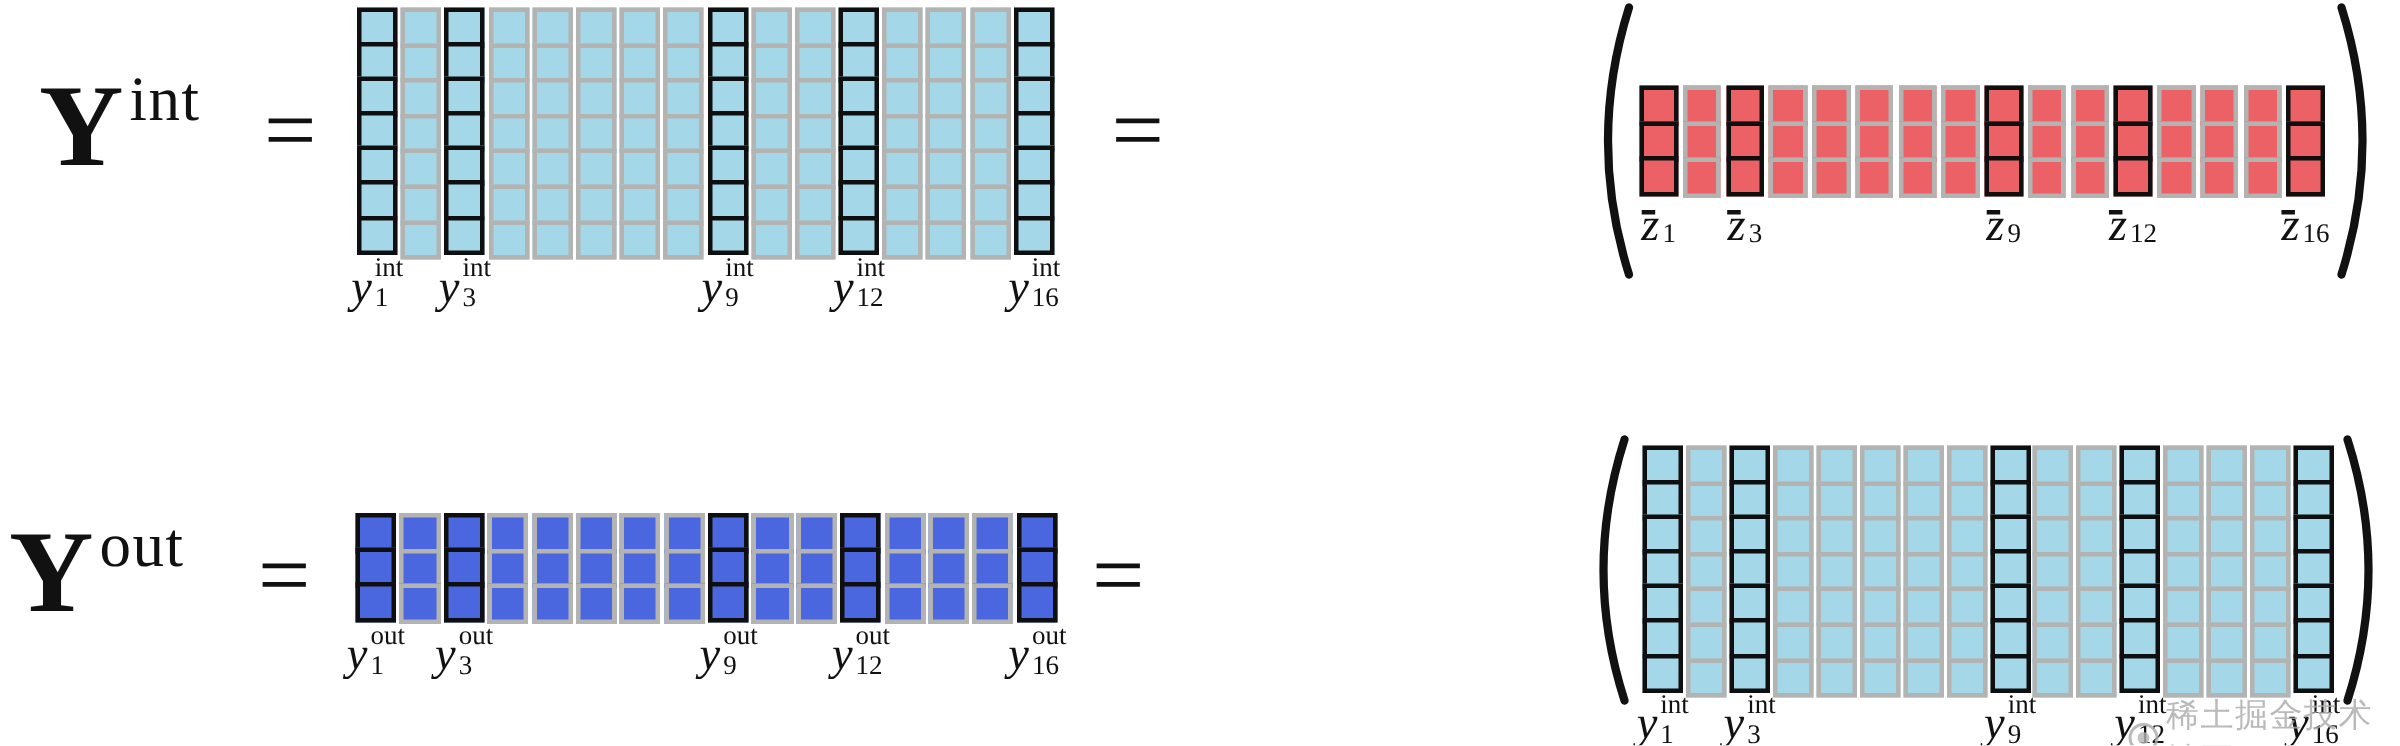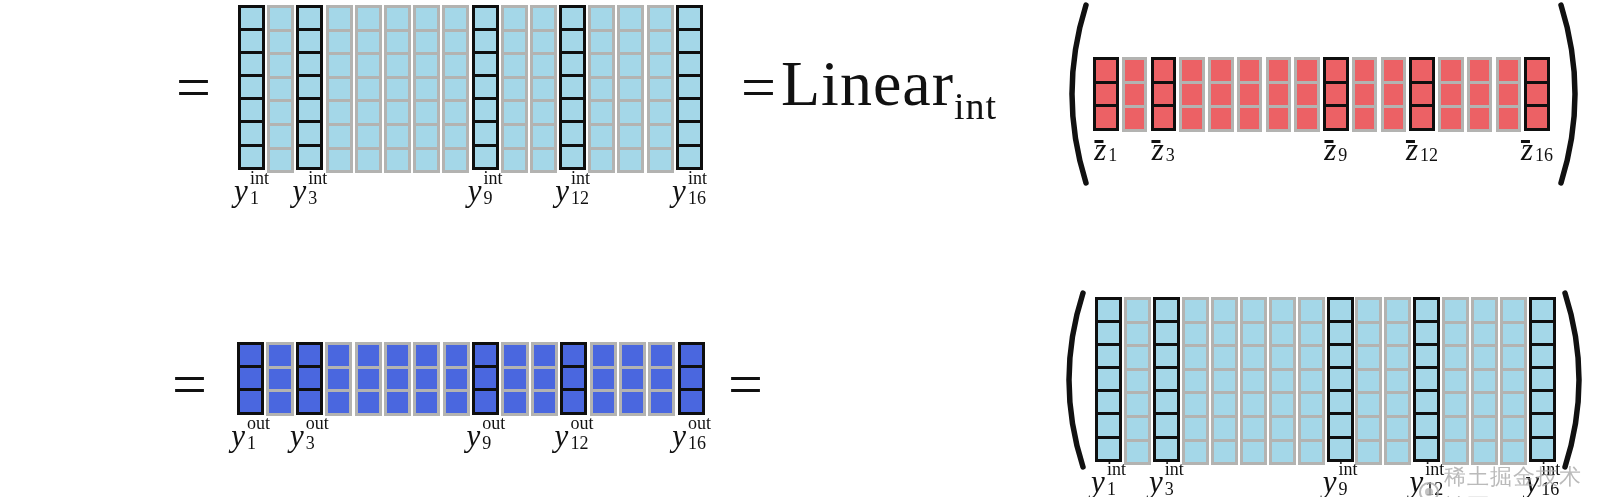--- a/index.html
+++ b/index.html
@@ -34,20 +34,23 @@
              font-family:"Liberation Sans",sans-serif;font-size:22px;letter-spacing:1px;z-index:5;}
   .wm-logo{width:20px;height:20px;border:2px solid #a9a9a9;border-radius:50%;
            box-sizing:border-box;position:relative;flex:0 0 auto;}
   .wm-logo::after{content:"";position:absolute;inset:4px;border-radius:50%;background:#b5b5b5;}
 </style>
 </head>
 <body>
 
 <div class="canvas" id="canvas">
 
+  <div class="lhs" style="left:26px;top:45px">
+    <span class="bigvar">Y</span><span class="bigsup">int</span>
+  </div>
   <div class="eq" style="left:176px;top:56px">=</div>
 
   <div id="mat-int-result" class="matrix" style="left: 238px; top: 5px; gap: 2.2px;">
       <div class="col hl">
         <div class="cell" style="width: 27px; height: 26.6px; border: 3.5px solid rgb(15, 15, 15); background: rgb(164, 215, 232);"></div>
         <div class="cell" style="width: 27px; height: 26.6px; border: 3.5px solid rgb(15, 15, 15); background: rgb(164, 215, 232); margin-top: -3.5px;"></div>
         <div class="cell" style="width: 27px; height: 26.6px; border: 3.5px solid rgb(15, 15, 15); background: rgb(164, 215, 232); margin-top: -3.5px;"></div>
         <div class="cell" style="width: 27px; height: 26.6px; border: 3.5px solid rgb(15, 15, 15); background: rgb(164, 215, 232); margin-top: -3.5px;"></div>
         <div class="cell" style="width: 27px; height: 26.6px; border: 3.5px solid rgb(15, 15, 15); background: rgb(164, 215, 232); margin-top: -3.5px;"></div>
         <div class="cell" style="width: 27px; height: 26.6px; border: 3.5px solid rgb(15, 15, 15); background: rgb(164, 215, 232); margin-top: -3.5px;"></div>
@@ -184,23 +187,20 @@
         <div class="cell" style="width: 27px; height: 26.6px; border: 3.5px solid rgb(15, 15, 15); background: rgb(164, 215, 232); margin-top: -3.5px;"></div>
         <div class="cell" style="width: 27px; height: 26.6px; border: 3.5px solid rgb(15, 15, 15); background: rgb(164, 215, 232); margin-top: -3.5px;"></div>
         <div class="cell" style="width: 27px; height: 26.6px; border: 3.5px solid rgb(15, 15, 15); background: rgb(164, 215, 232); margin-top: -3.5px;"></div>
         <div class="cell" style="width: 27px; height: 26.6px; border: 3.5px solid rgb(15, 15, 15); background: rgb(164, 215, 232); margin-top: -3.5px;"></div>
         <div class="cell" style="width: 27px; height: 26.6px; border: 3.5px solid rgb(15, 15, 15); background: rgb(164, 215, 232); margin-top: -3.5px;"></div>
         <div class="cell" style="width: 27px; height: 26.6px; border: 3.5px solid rgb(15, 15, 15); background: rgb(164, 215, 232); margin-top: -3.5px;"></div>
       </div>
     </div>
 
   <div class="eq" style="left:741px;top:56px">=</div>
-  <div class="func" style="left:781px;top:52px">
-    <span>Linear</span><span class="fsub">int</span>
-  </div>
 
   <svg class="paren" style="left:1056px;top:0px" width="36" height="188" viewBox="0 0 36 188">
     <path d="M30 5 Q 2 94 30 183" fill="none" stroke="#111" stroke-width="5.5" stroke-linecap="round"></path>
   </svg>
 
   <div id="mat-int-arg" class="matrix" style="left: 1093px; top: 57px; gap: 3.25px;">
       <div class="col hl">
         <div class="cell" style="width: 25.5px; height: 27px; border: 3.5px solid rgb(15, 15, 15); background: rgb(236, 97, 101);"></div>
         <div class="cell" style="width: 25.5px; height: 27px; border: 3.5px solid rgb(15, 15, 15); background: rgb(236, 97, 101); margin-top: -3.5px;"></div>
         <div class="cell" style="width: 25.5px; height: 27px; border: 3.5px solid rgb(15, 15, 15); background: rgb(236, 97, 101); margin-top: -3.5px;"></div>
@@ -279,20 +279,23 @@
         <div class="cell" style="width: 25.5px; height: 27px; border: 3.5px solid rgb(15, 15, 15); background: rgb(236, 97, 101);"></div>
         <div class="cell" style="width: 25.5px; height: 27px; border: 3.5px solid rgb(15, 15, 15); background: rgb(236, 97, 101); margin-top: -3.5px;"></div>
         <div class="cell" style="width: 25.5px; height: 27px; border: 3.5px solid rgb(15, 15, 15); background: rgb(236, 97, 101); margin-top: -3.5px;"></div>
       </div>
     </div>
 
   <svg class="paren" style="left:1555px;top:0px" width="36" height="188" viewBox="0 0 36 188">
     <path d="M6 5 Q 34 94 6 183" fill="none" stroke="#111" stroke-width="5.5" stroke-linecap="round"></path>
   </svg>
 
+  <div class="lhs" style="left:6px;top:342px">
+    <span class="bigvar">Y</span><span class="bigsup">out</span>
+  </div>
   <div class="eq" style="left:172px;top:353px">=</div>
 
   <div id="mat-out-result" class="matrix" style="left: 237px; top: 342px; gap: 2.2px;">
       <div class="col hl">
         <div class="cell" style="width: 27.2px; height: 26.6px; border: 3.5px solid rgb(15, 15, 15); background: rgb(74, 103, 223);"></div>
         <div class="cell" style="width: 27.2px; height: 26.6px; border: 3.5px solid rgb(15, 15, 15); background: rgb(74, 103, 223); margin-top: -3.5px;"></div>
         <div class="cell" style="width: 27.2px; height: 26.6px; border: 3.5px solid rgb(15, 15, 15); background: rgb(74, 103, 223); margin-top: -3.5px;"></div>
       </div>
       <div class="col">
         <div class="cell" style="width: 27.2px; height: 26.6px; border: 3px solid rgb(179, 179, 177); background: rgb(74, 103, 223);"></div>

